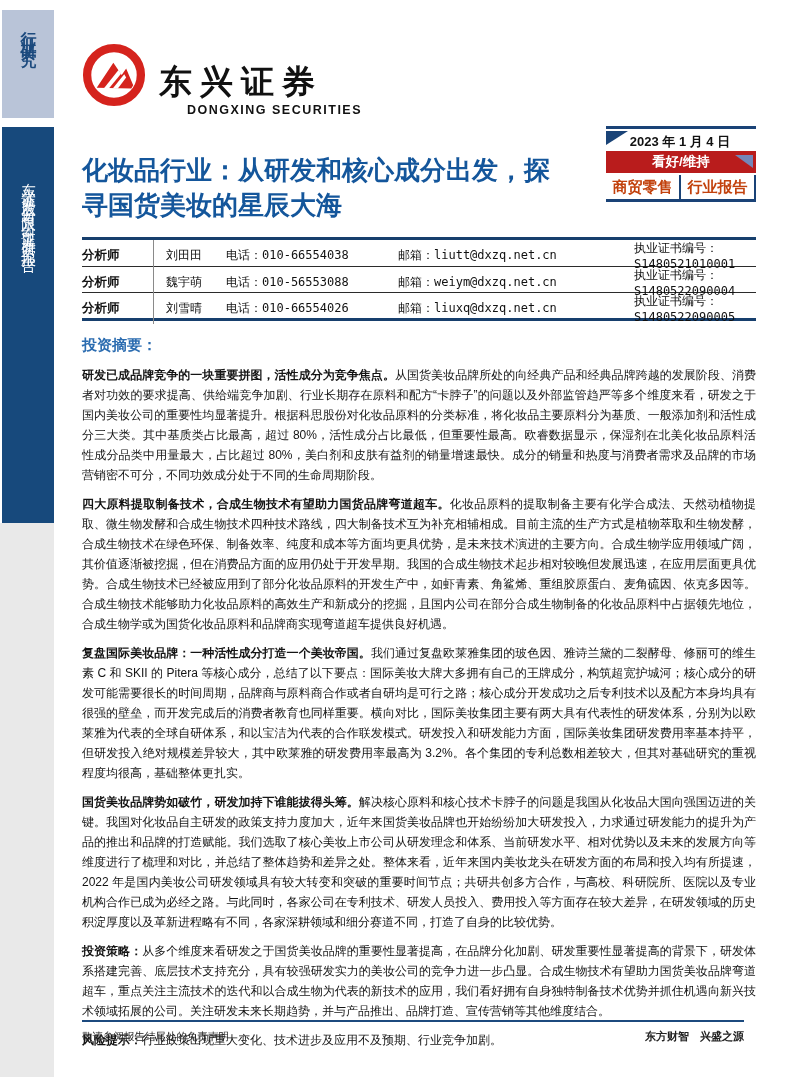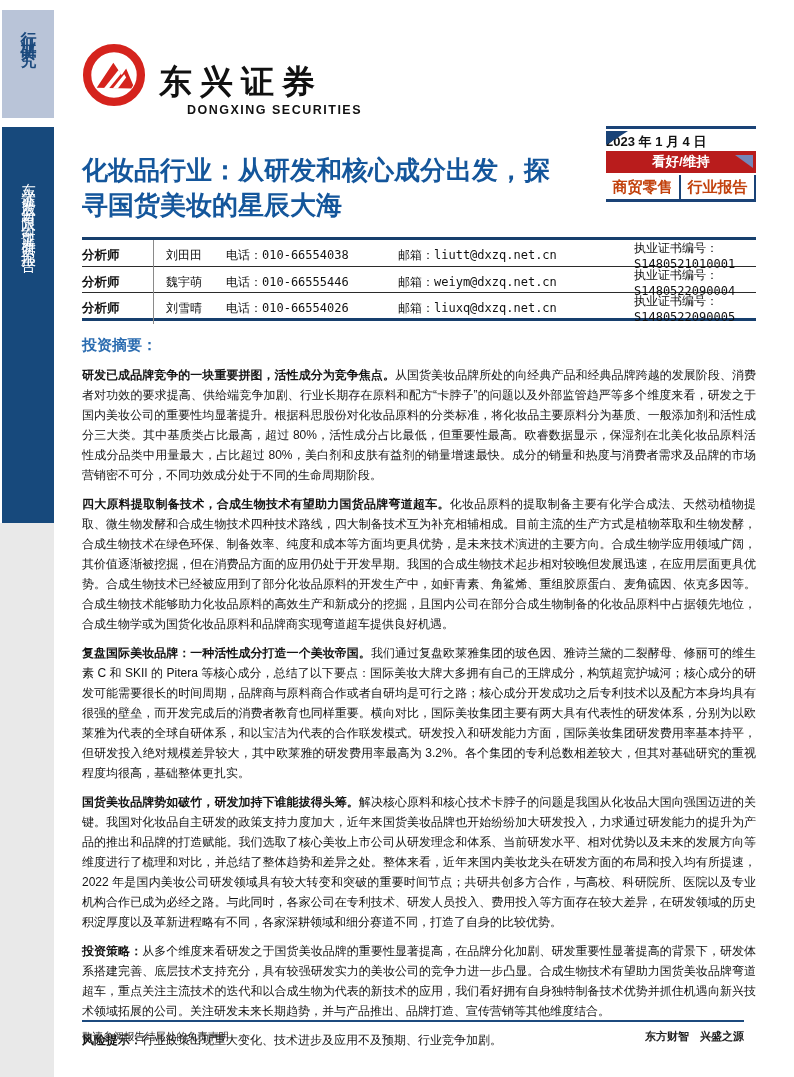--- a/index.html
+++ b/index.html
@@ -25,21 +25,21 @@
   .logo-mark { width:64px; height:64px; flex:0 0 auto; }
   .logo-text .cn { font-size:33px; font-weight:bold; color:#111; letter-spacing:8px; line-height:36px; font-family:"Liberation Sans",sans-serif;margin-top:32px; }
   .logo-text .en { font-size:12.5px; font-weight:bold; color:#111; letter-spacing:1.5px; margin-top:3px;padding-left:28px; }
 
   .title-block { margin-top:36px; width:500px; color:#14569b; font-weight:bold;
                  font-size:26px; line-height:35px; font-family:"Liberation Sans",sans-serif; }
 
   
   .head-right { position:absolute; top:126px; left:524px; width:150px; font-family:"Liberation Sans",sans-serif; }
   .date-row { position:relative; border-top:3px solid #1a4377; height:24px;
-              font-size:13px; font-weight:bold; color:#111; text-align:left; padding:4px 2px 0 0; }
+              font-size:13px; font-weight:bold; color:#111; text-align:center; padding:4px 2px 0 0; }
   .date-tri { position:absolute; left:0; top:2px; width:0; height:0;
               border-left:22px solid #1a4377; border-bottom:14px solid transparent; }
   .rating-bar { position:relative; margin-top:1px; height:22px; background:#b91c1c; color:#fff;
               font-size:13.5px; font-weight:bold; text-align:center; line-height:22px; }
   .rating-tri { position:absolute; right:3px; top:4px; width:0; height:0;
               border-right:18px solid #7486b8; border-bottom:13px solid transparent; }
   .sector-row { margin-top:2px; height:27px; display:flex; border-bottom:3px solid #1a4377;
               border-right:2px solid #1a4377; }
   .sector-cell { flex:1; display:flex; align-items:center; justify-content:center;
               color:#c2410c; font-size:15px; font-weight:bold; }
@@ -121,21 +121,21 @@
       <div class="a-row">
         <div class="a-role">分析师</div>
         <div class="a-name">刘田田</div>
         <div>电话：010-66554038</div>
         <div>邮箱：liutt@dxzq.net.cn</div>
         <div>执业证书编号：S1480521010001</div>
       </div>
       <div class="a-row">
         <div class="a-role">分析师</div>
         <div class="a-name">魏宇萌</div>
-        <div>电话：010-66555446</div>
+        <div>电话：010-56553088</div>
         <div>邮箱：weiym@dxzq.net.cn</div>
         <div>执业证书编号：S1480522090004</div>
       </div>
       <div class="a-row">
         <div class="a-role">分析师</div>
         <div class="a-name">刘雪晴</div>
         <div>电话：010-66554026</div>
         <div>邮箱：liuxq@dxzq.net.cn</div>
         <div>执业证书编号：S1480522090005</div>
       </div>

